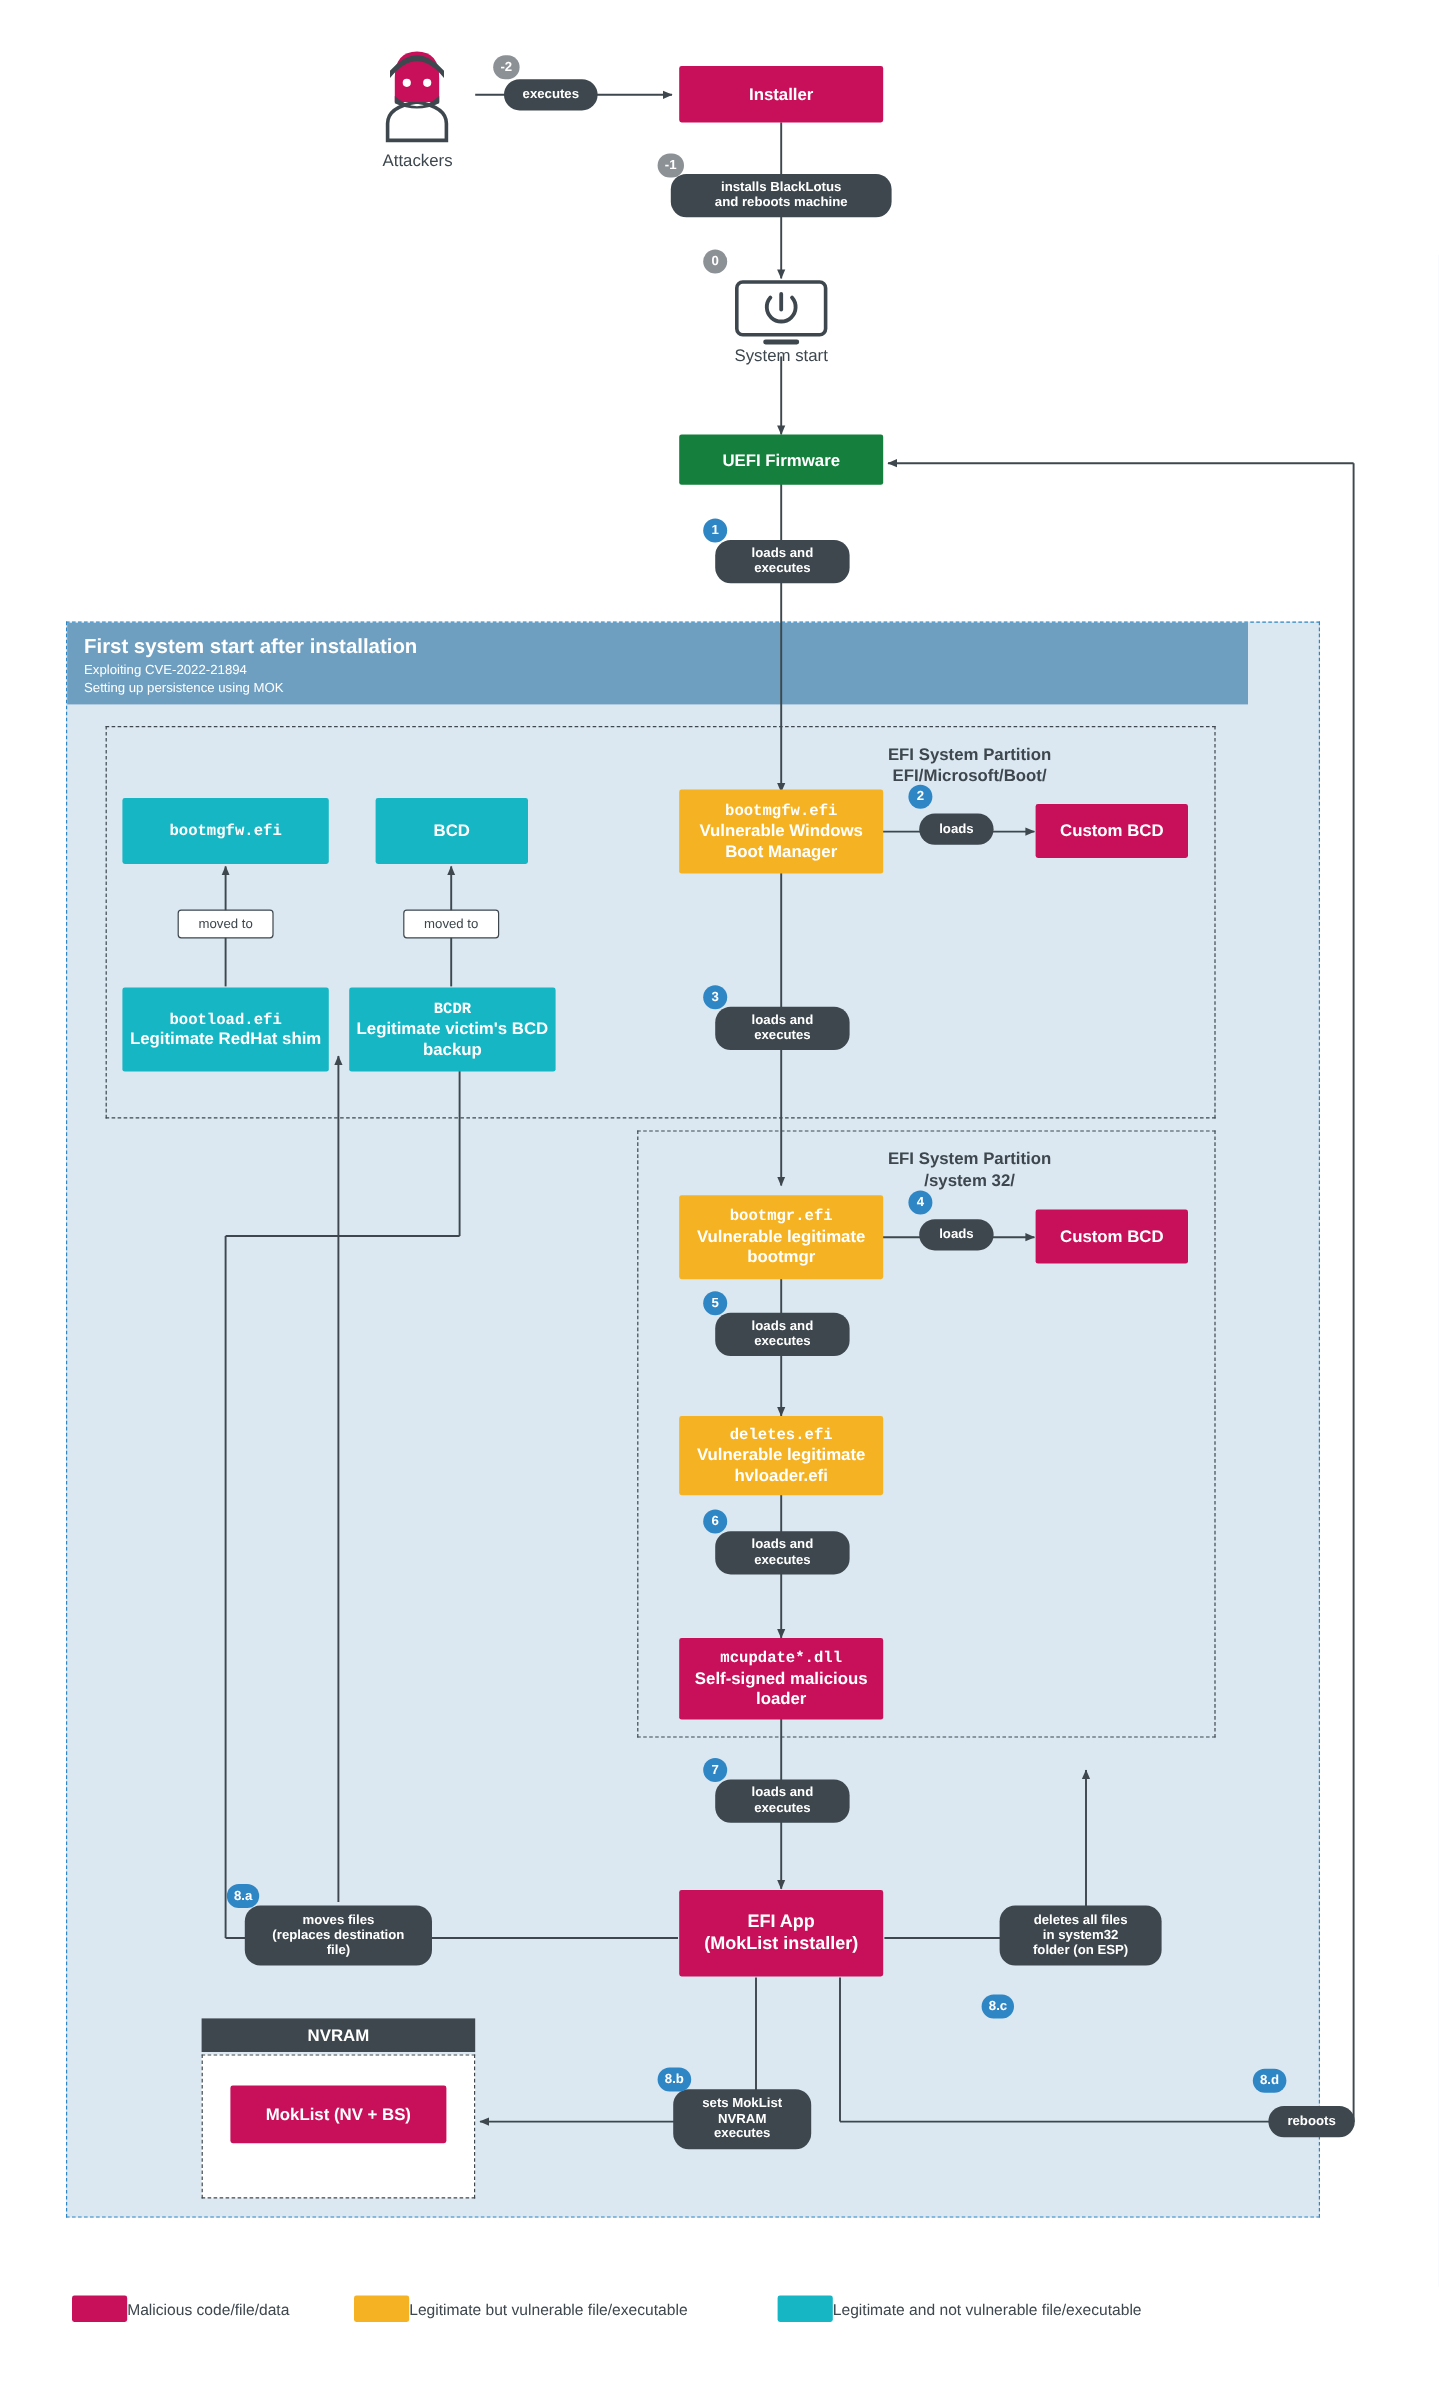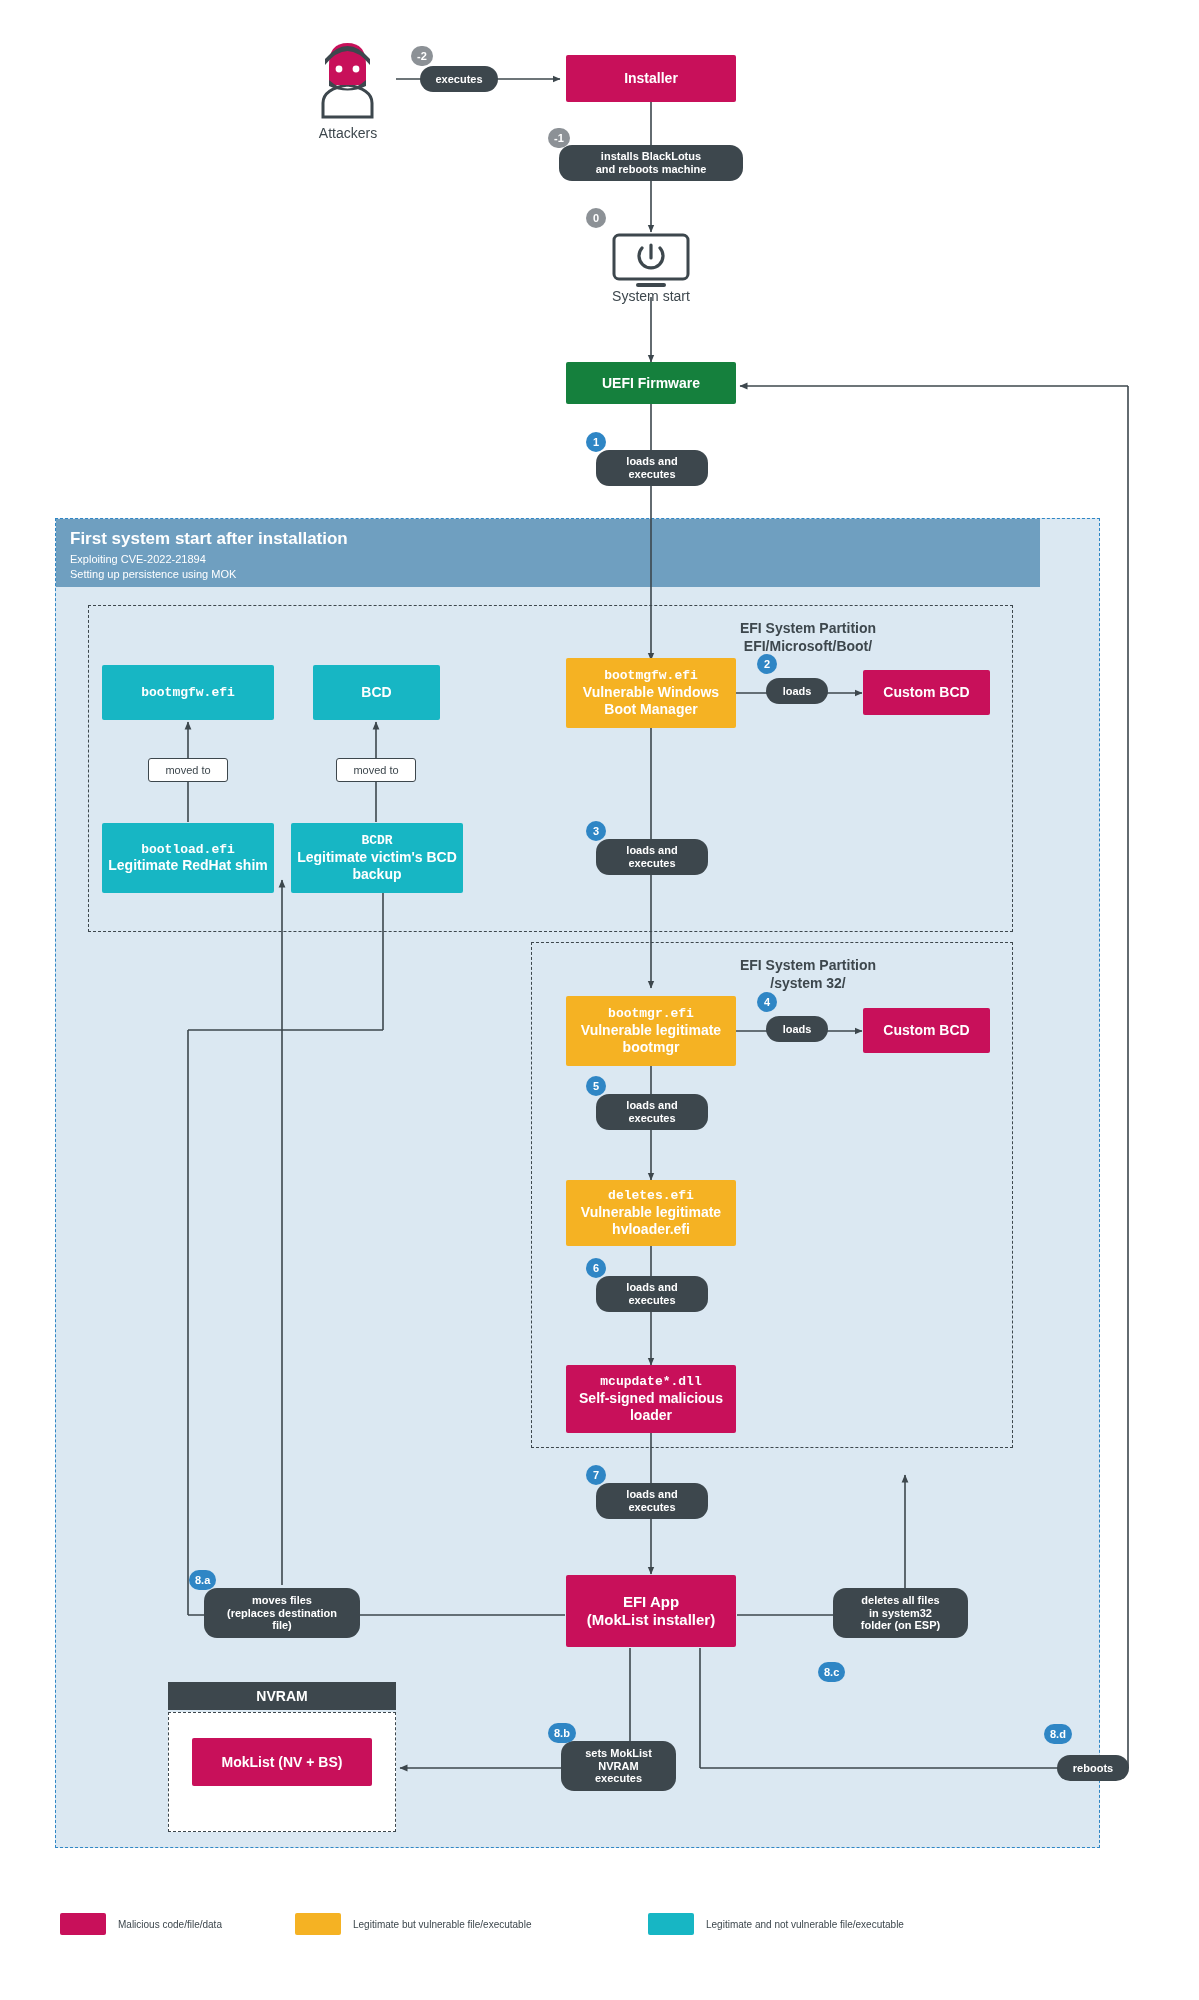--- a/index.html
+++ b/index.html
@@ -117,21 +117,21 @@
   }
   .sysstart-caption{
     position:absolute;text-align:center;
     font-size:14px;color:#3d474d;font-weight:normal;
   }
 
   
   .legend{position:absolute;left:0;top:1905px;width:1199px;height:40px;}
   .legend-item{position:absolute;display:flex;align-items:center;}
   .legend-swatch{width:46px;height:22px;border-radius:2px;}
-  .legend-text{margin-left:12px;font-size:10px;color:#3d474d;}
+  .legend-text{font-size:13px;color:#3d474d;}
 </style>
 </head>
 <body>
 
 <div class="canvas">
 
   <div class="bigbox" style="left:55px;top:518px;width:1045px;height:1330px;"></div>
   <div class="bigbox-header" style="left:56px;top:519px;width:984px;height:68px;">
     <div class="t1">First system start after installation</div>
     <div class="t2">

